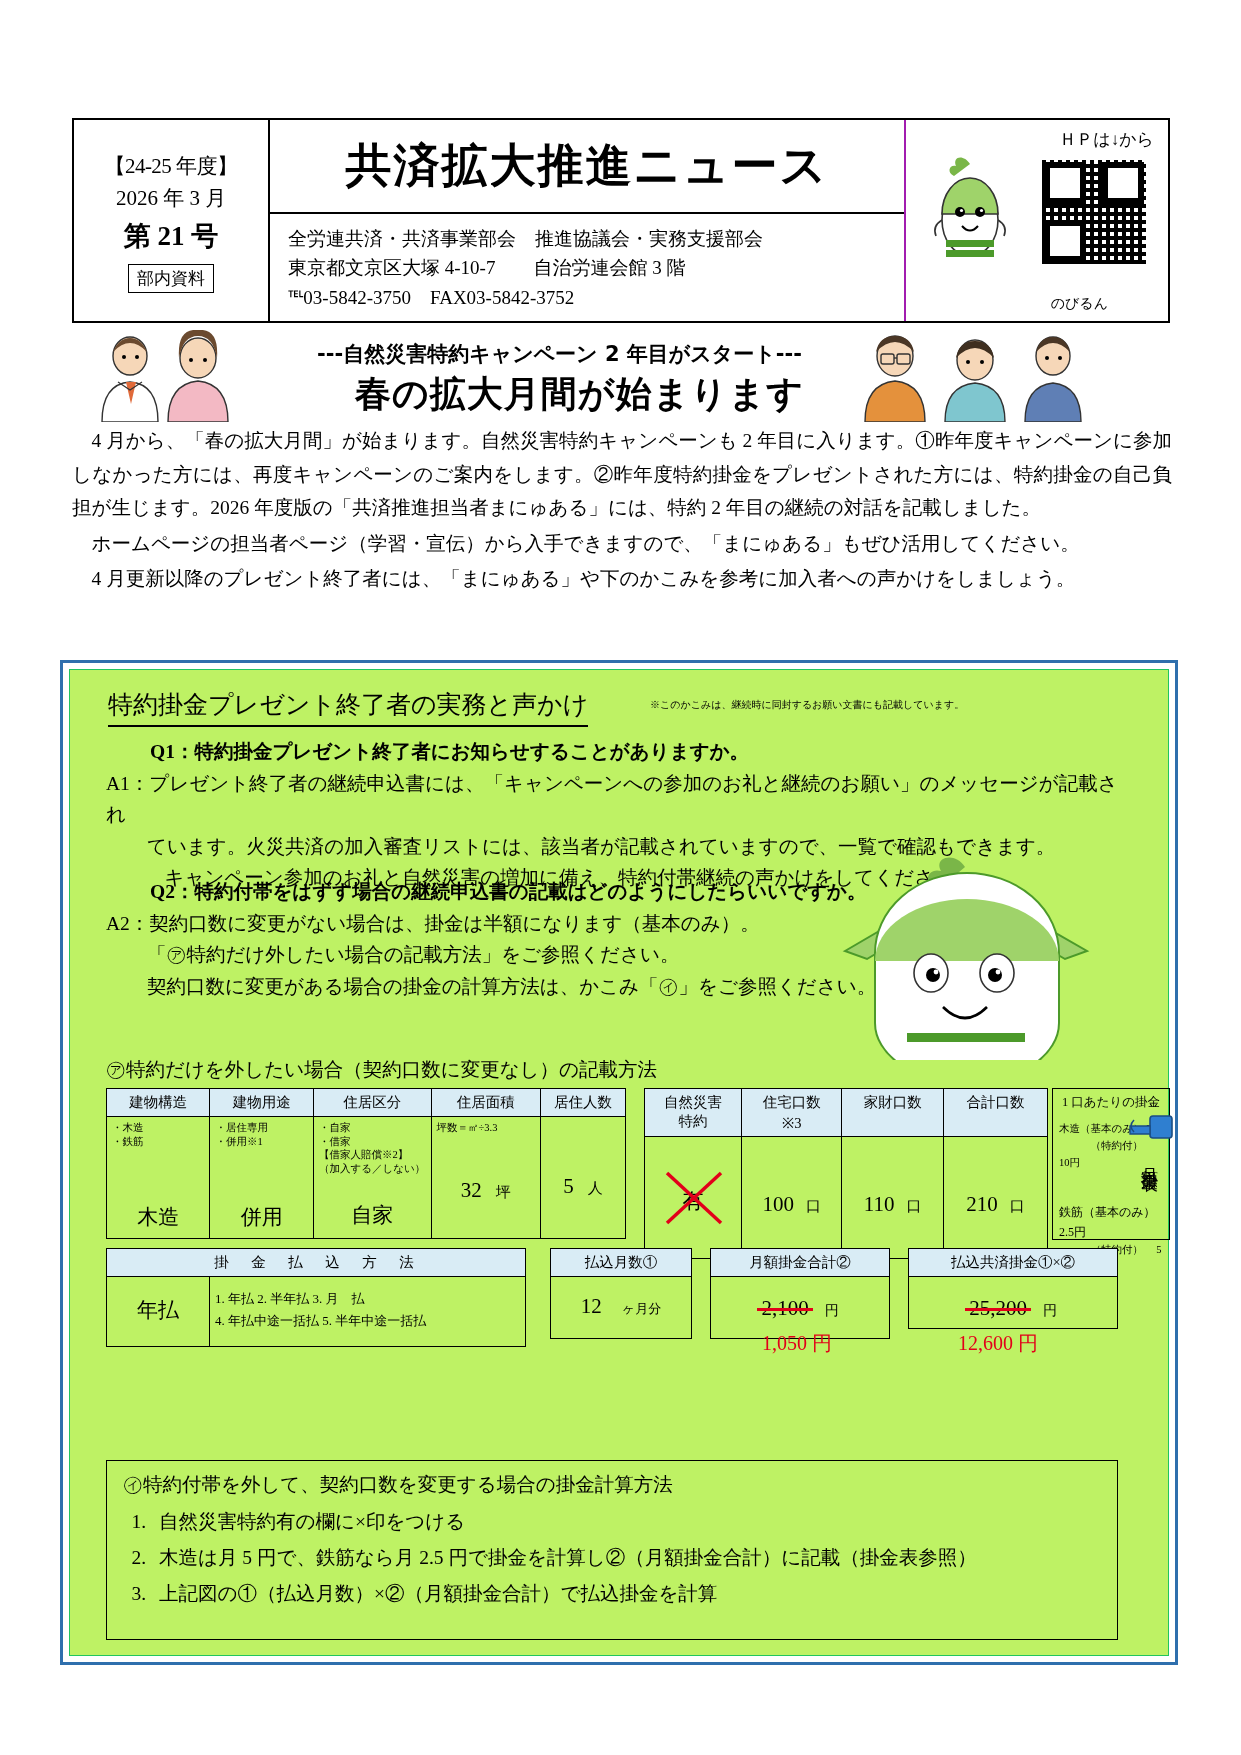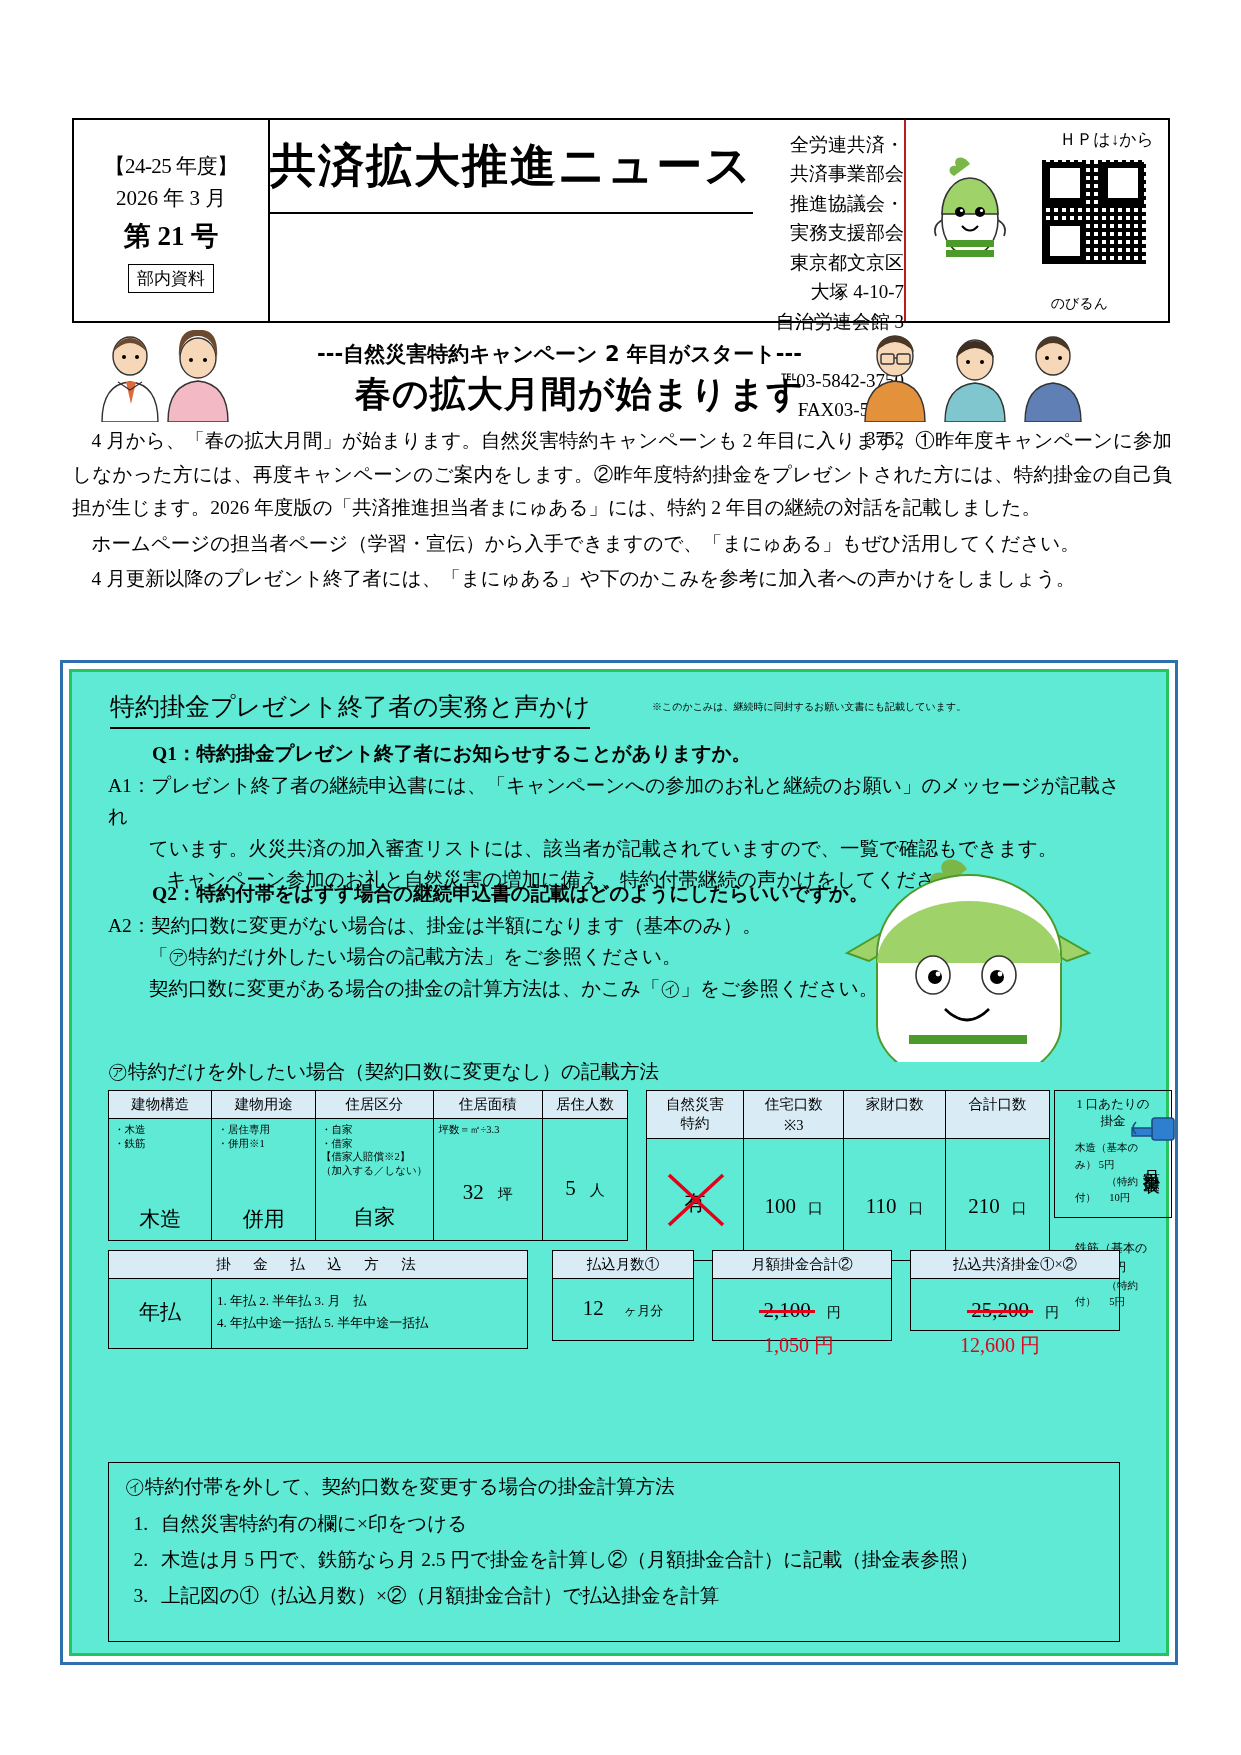--- a/index.html
+++ b/index.html
@@ -18,21 +18,21 @@
     position:absolute;left:72px;top:118px;width:1098px;height:205px;
     border:2px solid #000;display:flex;box-sizing:border-box;
   }
   .hdr-left{width:196px;border-right:2px solid #000;box-sizing:border-box;
     display:flex;flex-direction:column;align-items:center;justify-content:center;gap:4px;padding-top:4px;}
   .hdr-left .l1{font-size:21px;letter-spacing:-0.5px;}
   .hdr-left .l2{font-size:21px;}
   .hdr-left .l3{font-size:27px;font-weight:bold;margin-top:2px;}
   .hdr-left .l4{font-size:17px;border:1px solid #000;padding:2px 8px;margin-top:6px;}
 
-  .hdr-mid{flex:1;border-right:2px solid #b91c1c;box-sizing:border-box;display:flex;flex-direction:row;text-align:right;}
+  .hdr-mid{flex:1;border-right:2px solid #a21caf;box-sizing:border-box;display:flex;flex-direction:column;}
   .hdr-title{height:92px;display:flex;align-items:center;justify-content:center;border-bottom:2px solid #000;}
   .hdr-title span{font-size:46px;font-weight:bold;letter-spacing:2px;font-family:"DejaVu Sans","Liberation Sans",sans-serif;}
   .hdr-info{flex:1;padding:10px 0 0 18px;font-size:19px;line-height:1.55;}
 
   .hdr-right{width:262px;box-sizing:border-box;position:relative;border-radius:22px;}
   .hp-label{position:absolute;top:8px;right:14px;font-size:17px;}
   .qr{position:absolute;top:40px;right:22px;width:104px;height:104px;
       background:
         repeating-linear-gradient(90deg,#000 0 4px,#fff 4px 8px),
         repeating-linear-gradient(0deg,#000 0 4px,#fff 4px 8px);
@@ -57,21 +57,21 @@
   .people-right{position:absolute;left:855px;top:330px;width:250px;height:92px;}
 
   
   .intro{position:absolute;left:72px;top:424px;width:1100px;font-size:19.5px;line-height:1.72;}
   .intro p{margin:0 0 2px 0;text-align:justify;}
   .intro p.ind{text-indent:1em;}
 
   
   .bluebox{position:absolute;left:60px;top:660px;width:1118px;height:1005px;
      border:3px solid #2f6fad;background:#fff;box-sizing:border-box;padding:6px;}
-  .bluebox-inner{border:3px solid #22c55e;width:100%;height:100%;box-sizing:border-box;position:relative;background:#5eead4;}
+  .bluebox-inner{border:1px solid #22c55e;width:100%;height:100%;box-sizing:border-box;position:relative;background:#bef264;}
 
   .qa-title{position:absolute;left:38px;top:18px;font-size:25px;border-bottom:2px solid #000;padding-bottom:4px;}
   .qa-note{position:absolute;left:560px;top:28px;font-size:10px;margin-left:20px;}
 
   .qa{position:absolute;left:36px;width:1020px;font-size:19.5px;line-height:1.62;}
   .q{font-weight:bold;margin-left:44px;}
   .a-line{display:block;}
   .indent1{padding-left:2.1em;}
   .indent2{padding-left:3.0em;}
 
@@ -310,21 +310,21 @@
           <td>
             <div style="margin-top:54px;text-align:center">
               <span class="big">210</span>
               <span style="font-size:15px;margin-left:8px">口</span>
             </div>
           </td>
         </tr>
       </tbody>
         </table>
 
-      <div style="position:absolute;left:982px;top:418px;width:118px;height:128px;border:1px solid #000;box-sizing:border-box;padding:5px 20px;">
+      <div style="position:absolute;left:982px;top:418px;width:118px;height:152px;border:1px solid #000;box-sizing:border-box;padding:5px 6px;">
         <div style="font-size:12.5px;text-align:center">1 口あたりの掛金</div>
         <div style="font-size:10.5px;line-height:1.6;margin-top:10px">木造（基本のみ）  5円</div>
         <div style="font-size:10.5px;line-height:1.6">　　　（特約付）　 10円</div>
         <div style="font-size:12px;line-height:1.6;margin-top:32px">鉄筋（基本のみ）2.5円</div>
         <div style="font-size:10.5px;line-height:1.6">　　　（特約付）　  5円</div>
       </div>
       <div style="position:absolute;left:1068px;top:480px;">
         <span class="vlabel">月額掛金表</span>
       </div>
 

